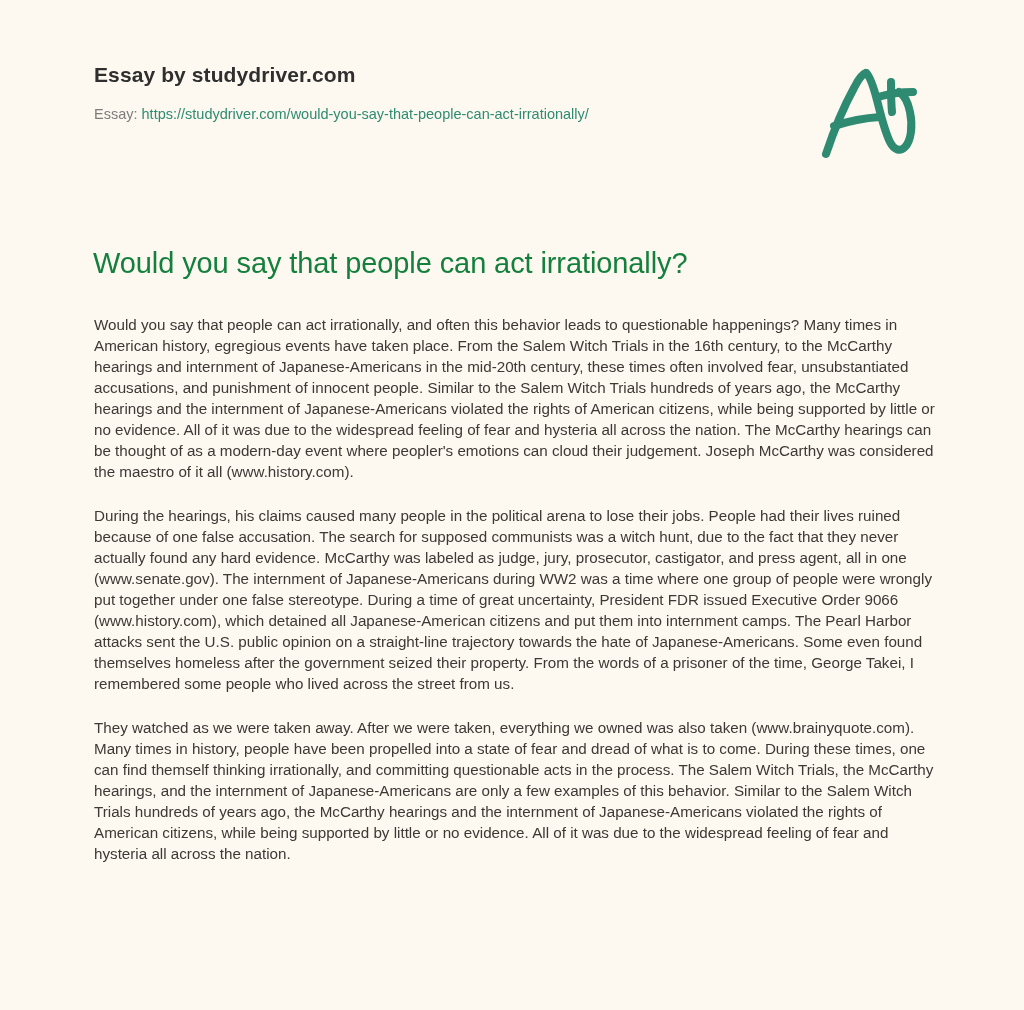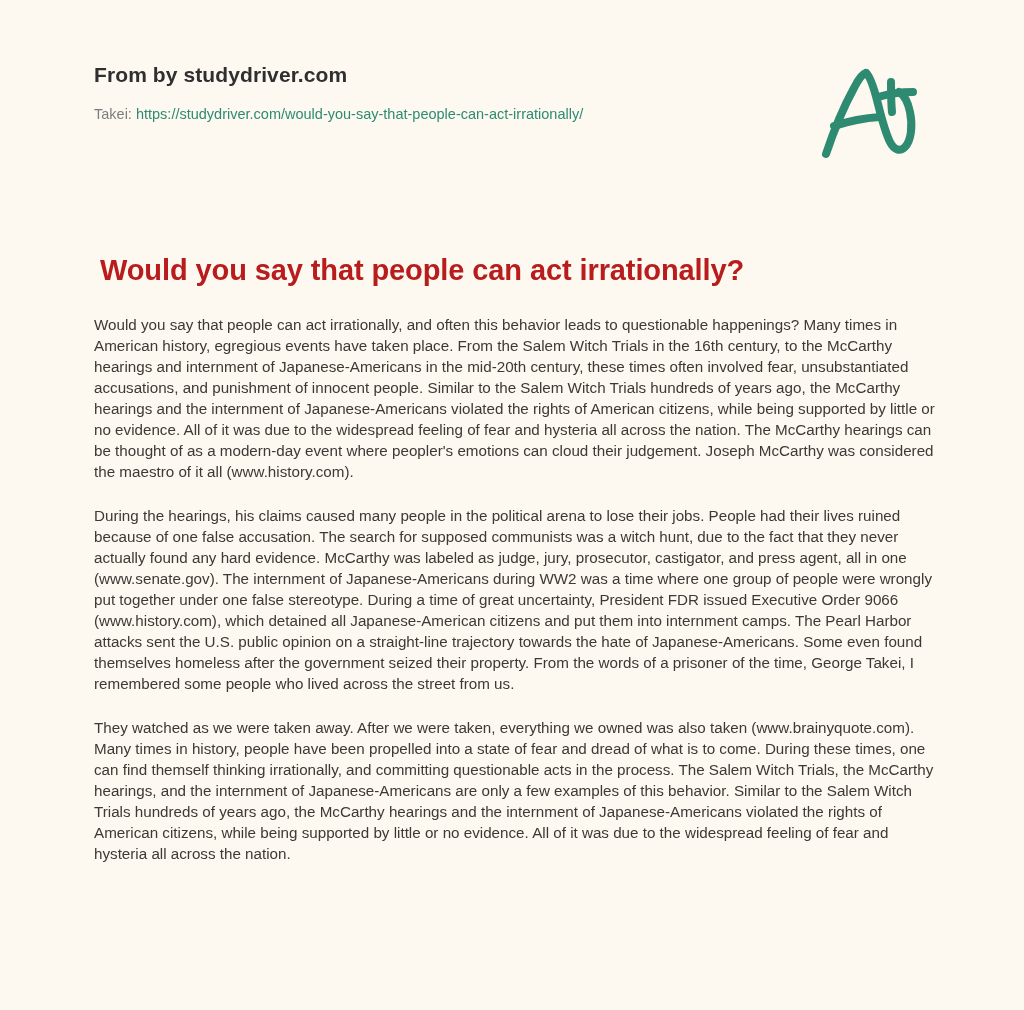--- a/index.html
+++ b/index.html
@@ -71,24 +71,24 @@
     width: 112px;
     height: 108px;
   }
 
   
   .essay-title {
     position: absolute;
     left: 93px;
     top: 245px;
     width: 860px;
-    margin: 7px;
+    margin: 0;
     font-size: 29px;
-    font-weight: 700;
-    color: #b91c1c;
+    font-weight: 400;
+    color: #15803d;
     letter-spacing: -0.1px;
     line-height: 1.25;
   }
 
   
   .essay-body {
     position: absolute;
     left: 94px;
     top: 314px;
     width: 845px;
@@ -105,24 +105,24 @@
   .essay-body p:last-child {
     margin-bottom: 12px;
   }
 </style>
 </head>
 <body>
 
 <div class="page">
 
   <div class="header">
-    <h1 class="site-byline">From by studydriver.com</h1>
+    <h1 class="site-byline">Essay by studydriver.com</h1>
 
     <div class="source-line">
-      <span class="source-label">Takei:</span>
+      <span class="source-label">Essay:</span>
       <span class="source-url">https://studydriver.com/would-you-say-that-people-can-act-irrationally/</span>
     </div>
   </div>
 
   <div class="logo">
     <svg viewBox="0 0 112 108" xmlns="http://www.w3.org/2000/svg">
       <g fill="none" stroke="#2e8b72" stroke-linecap="round" stroke-linejoin="round">
 
         <path d="M14 96 C20 78, 31 50, 42 30 C46 22, 50 16, 54 15" stroke-width="8"></path>
 

